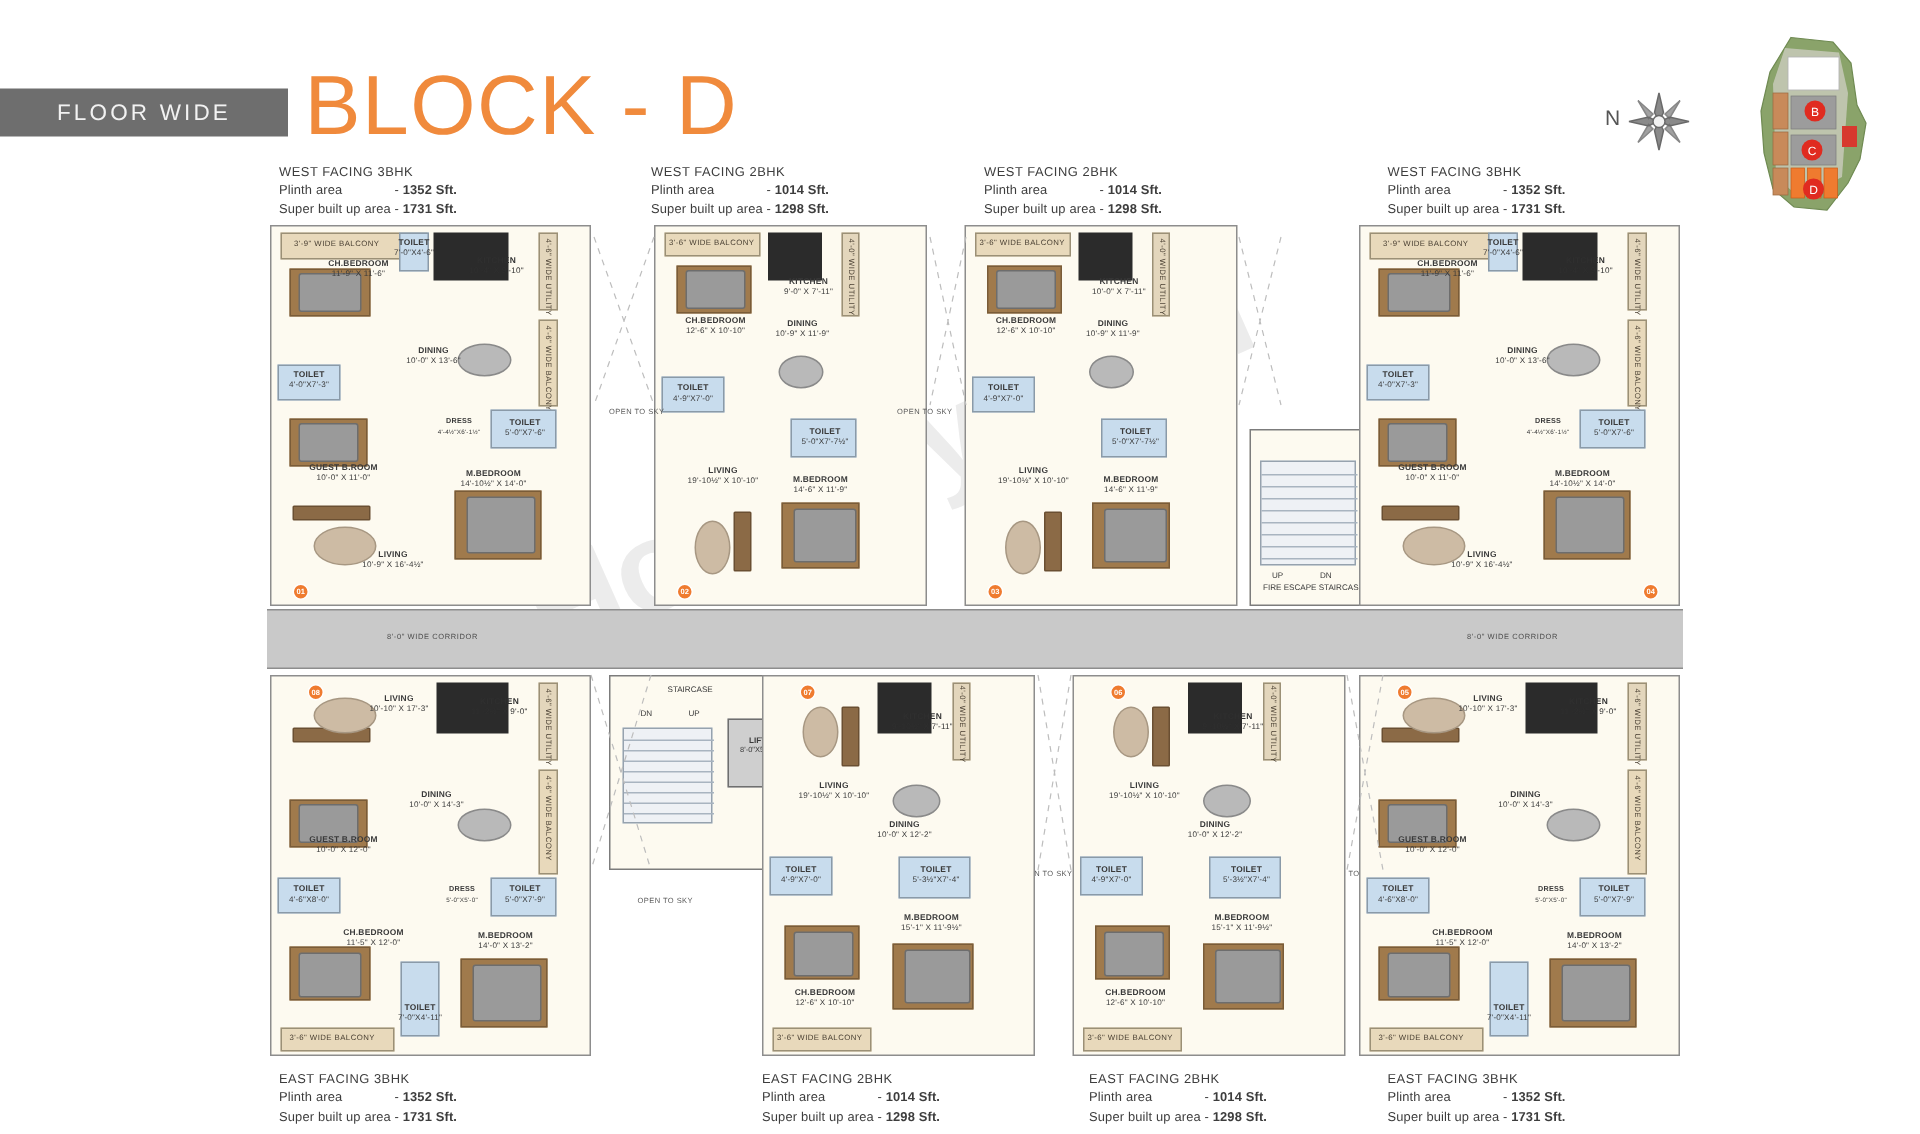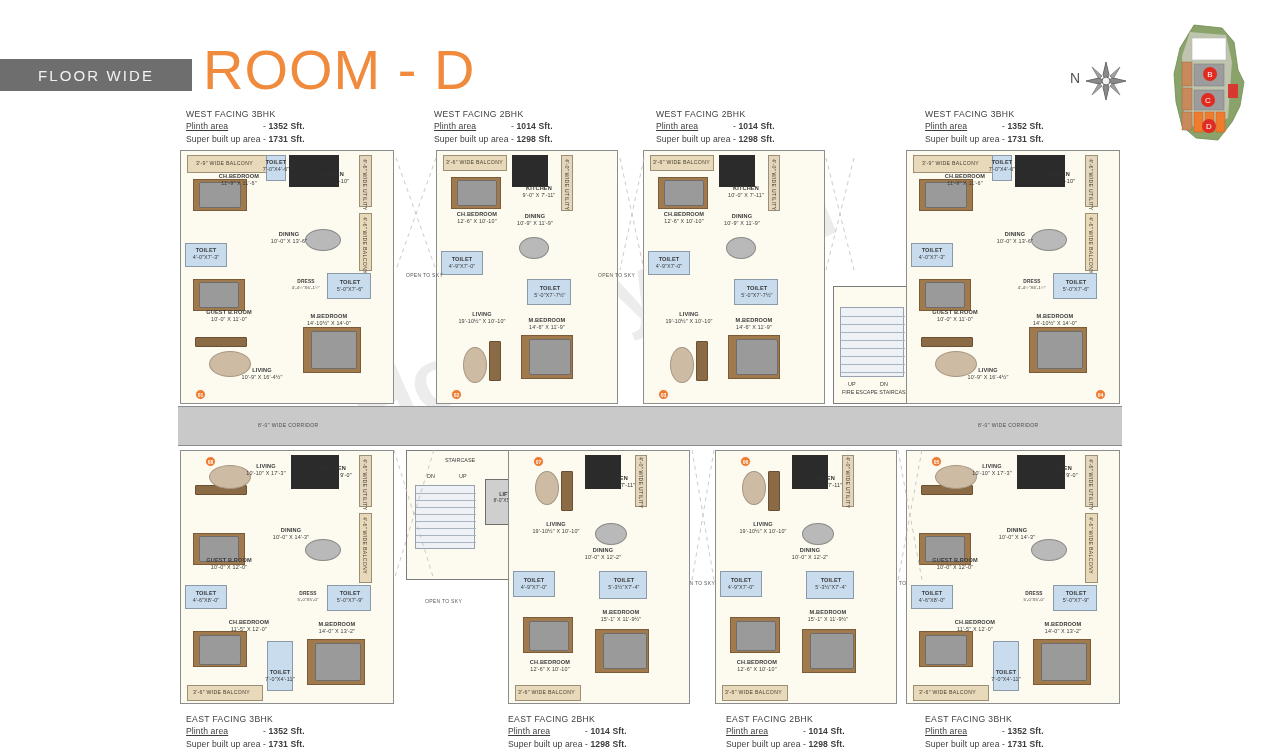--- a/index.html
+++ b/index.html
@@ -28,21 +28,21 @@
   .compass{ position:absolute; left:1068px; top:60px; width:60px; height:42px; }
   .compass .n{ position:absolute; left:2px; top:10px; font-size:14px; color:#555; }
   .keymap{ position:absolute; left:1152px; top:22px; width:110px; height:122px; }
 
   
   .spec{ position:absolute; font-size:8.6px; line-height:12.4px; color:#3d3d3d; white-space:nowrap;}
   .spec .ttl{ letter-spacing:.35px; }
   .spec .row{ letter-spacing:.1px; }
   .spec .val{ font-weight:bold; }
   .spec.top{ }
-  .spec .lbl{ display:inline-block; width:77px;text-decoration:underline; }
+  .spec .lbl{ display:inline-block; width:77px; }
 
   
   .plate{ position:absolute; left:178px; top:150px; width:944px; height:554px; }
 
   .unit{ position:absolute; background:#fdfaf0; border:1px solid #8d8d8d; }
   .rm-lbl{ position:absolute; text-align:center; color:#3a3a3a; line-height:1.25;
            white-space:nowrap; font-size:5.6px; letter-spacing:.15px; }
   .rm-lbl b{ font-weight:600; display:block; font-size:5.6px; }
   .rm-dim{ display:block; font-size:5.4px; }
 
@@ -84,21 +84,21 @@
     transform:rotate(-24deg); pointer-events:none; letter-spacing:-1px;
     font-family:"Liberation Sans", sans-serif;
   }
 </style>
 </head>
 <body>
 
 <div class="hdr-tab">
   <span>FLOOR WIDE</span>
 </div>
-<div class="blk-title">ROOM - D</div>
+<div class="blk-title">BLOCK - D</div>
 
 <div class="compass">
   <span class="n">N</span>
   <svg width="44" height="42" viewBox="0 0 44 42" style="position:absolute;left:16px;top:0;">
     <g stroke="#6a6a6a" fill="#8a8a8a">
       <path d="M22 2 L25 15 L22 21 L19 15 Z"></path>
       <path d="M22 40 L25 27 L22 21 L19 27 Z"></path>
       <path d="M2 21 L15 18 L21 21 L15 24 Z"></path>
       <path d="M42 21 L29 18 L23 21 L29 24 Z"></path>
       <path d="M8 7 L18 16 L15 19 Z" opacity=".8"></path>

